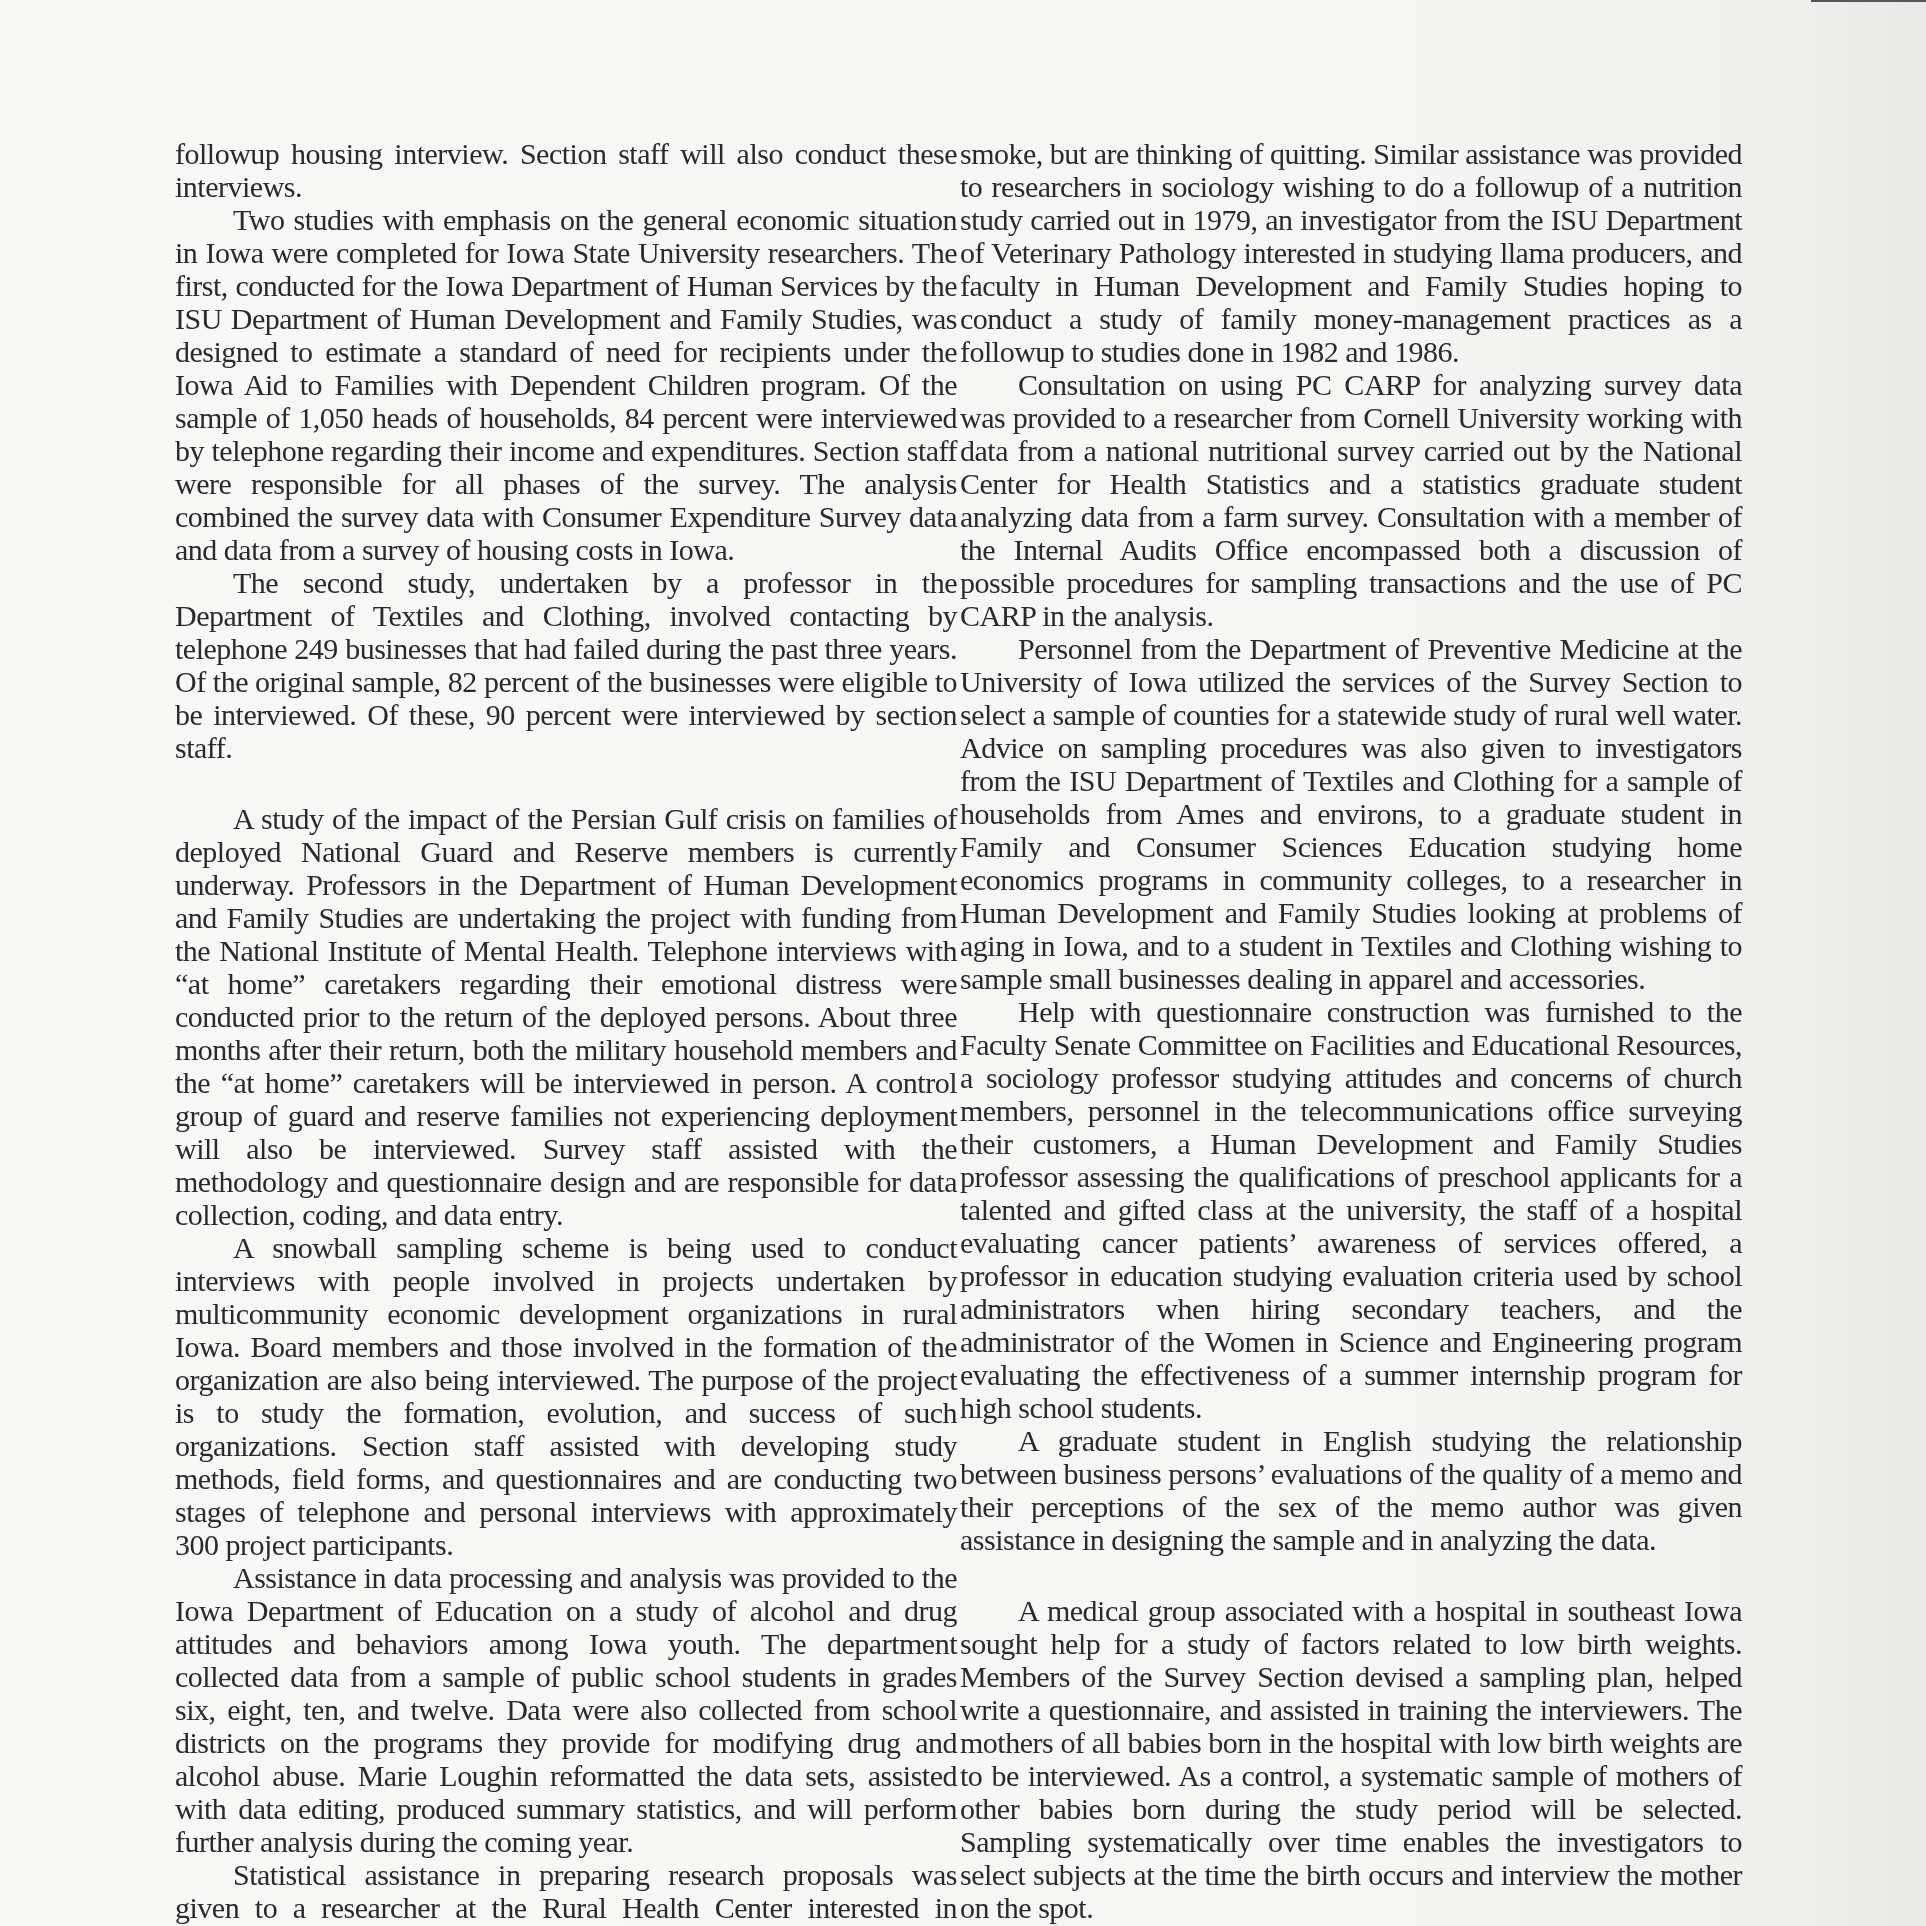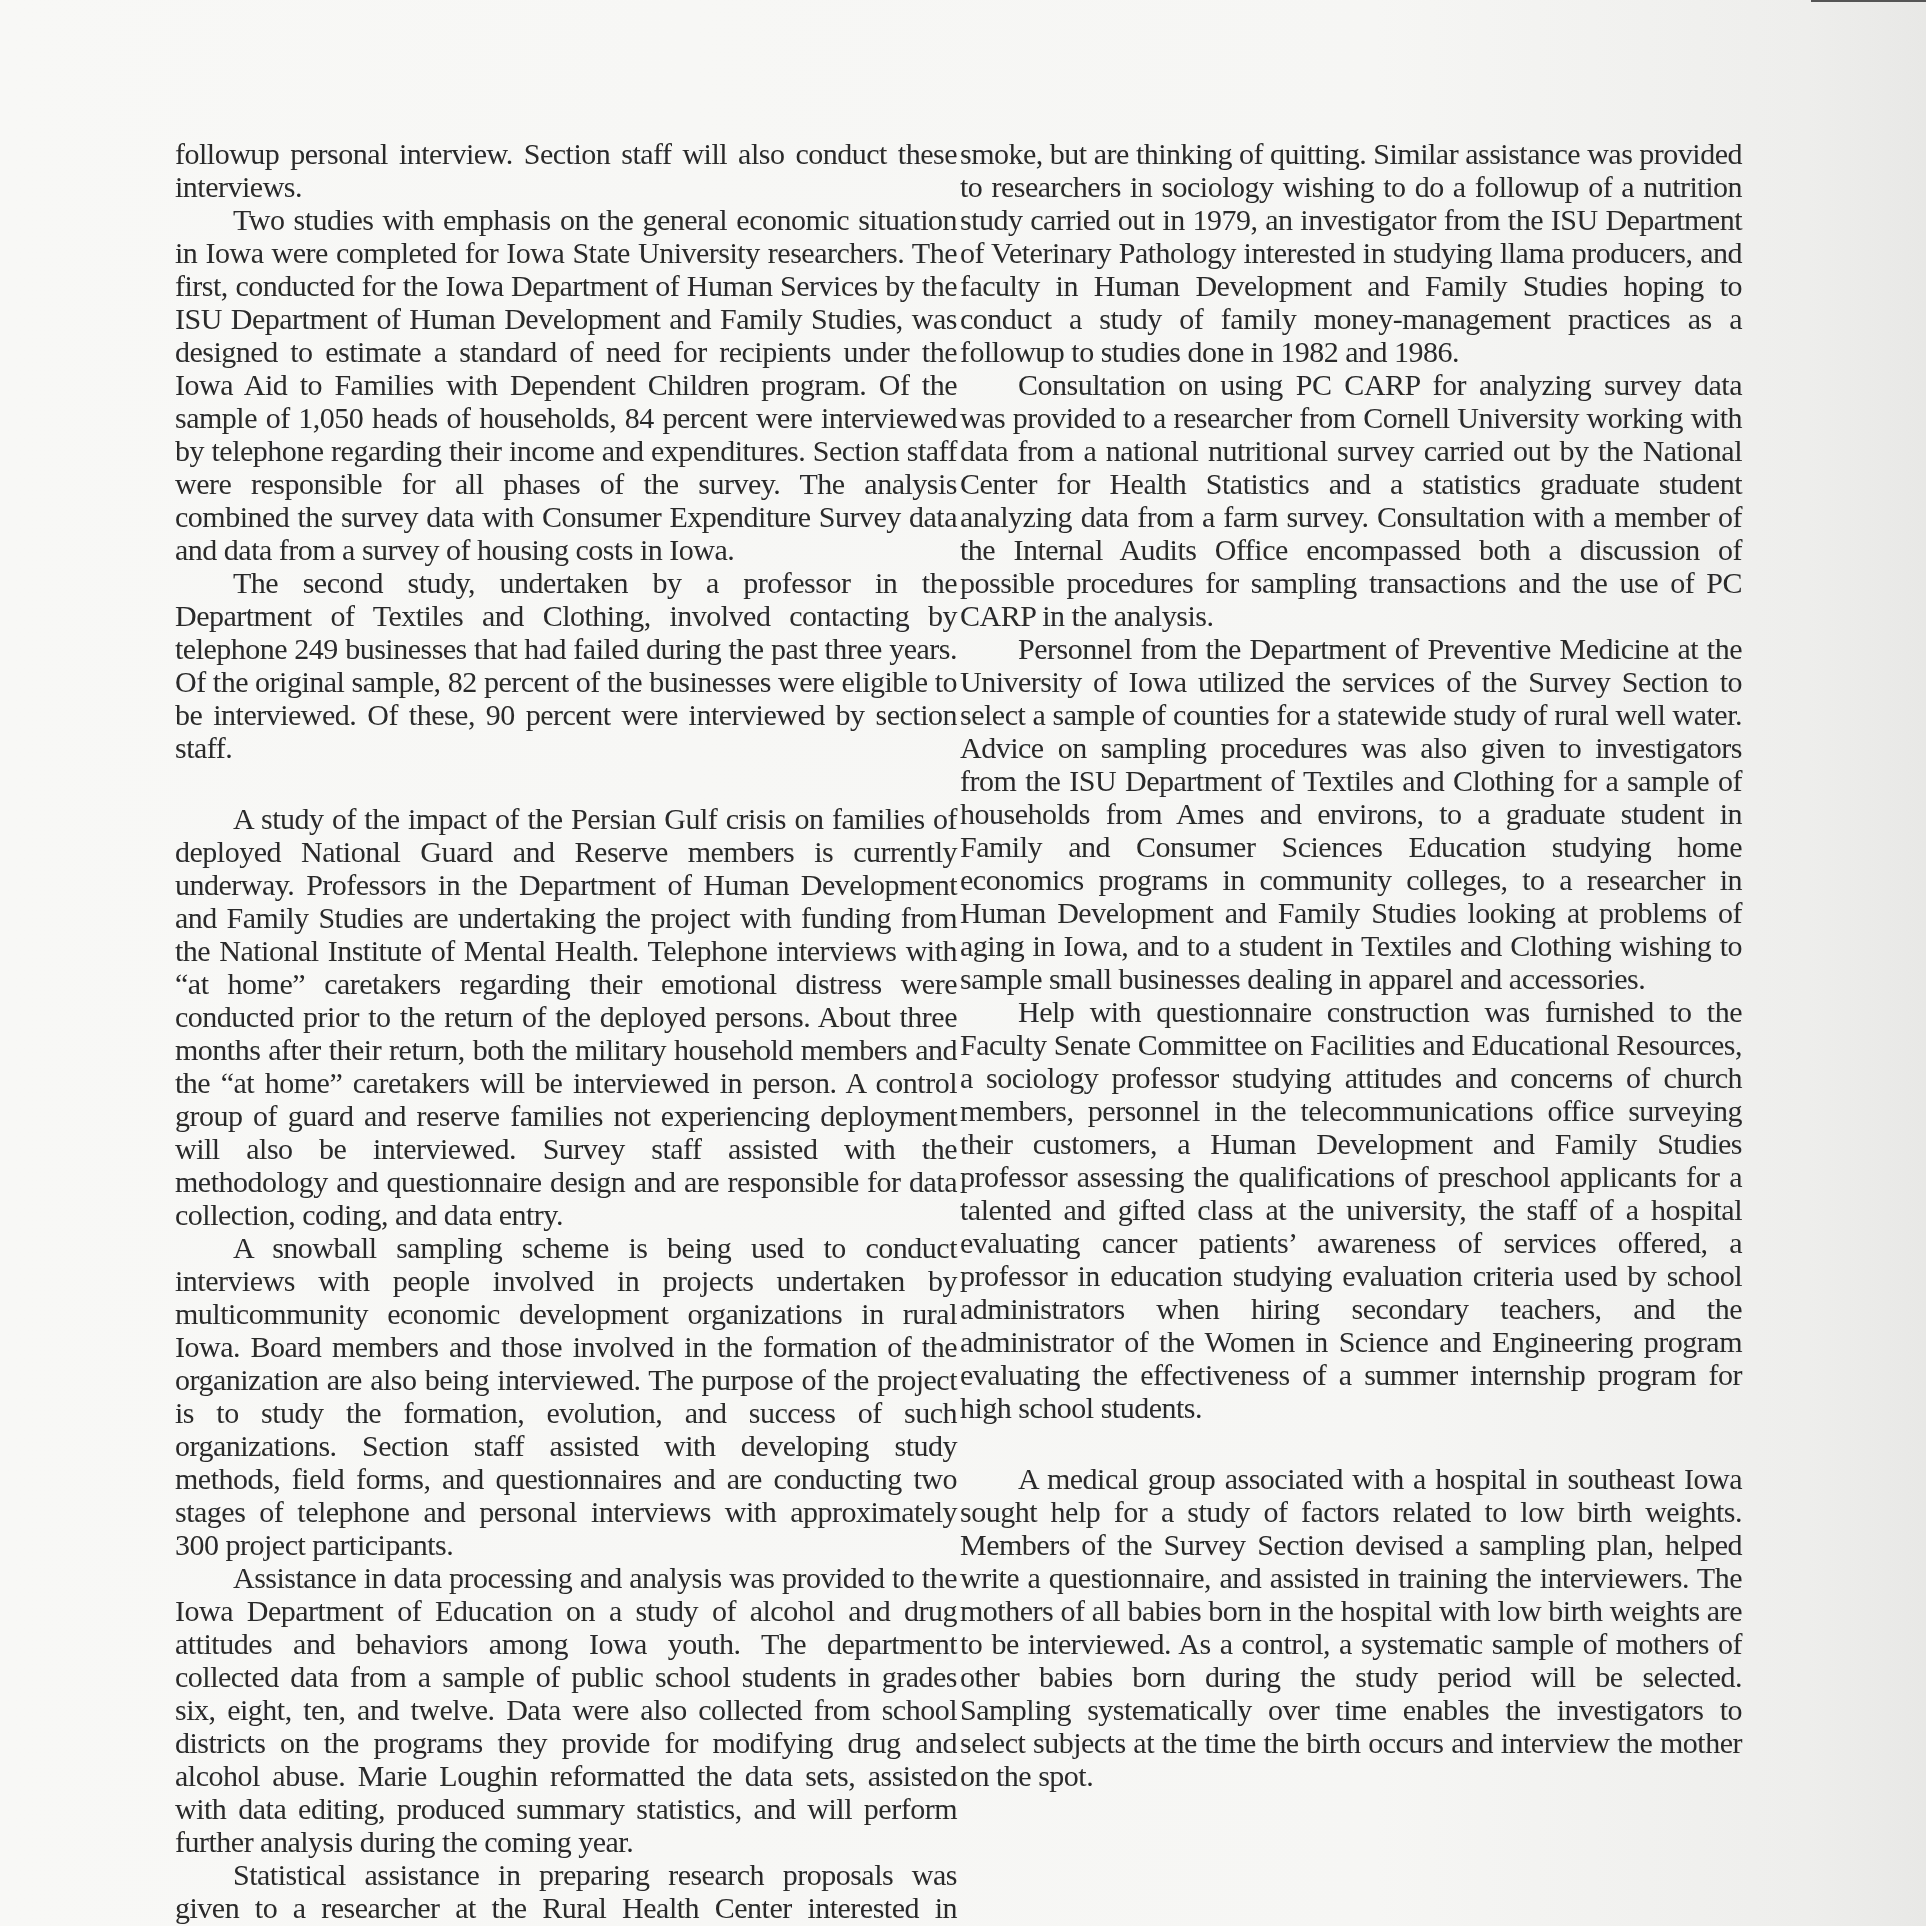--- a/index.html
+++ b/index.html
@@ -28,31 +28,32 @@
   .para.noindent { text-indent:0; }
   .para.gap { margin-top:38px; }
 </style>
 </head>
 <body>
 
 <div class="page">
   <div class="top-shadow"></div>
 
   <div class="column col-left">
-    <p class="para noindent">followup personal interview. Section staff will also conduct these interviews.</p>
+    <p class="para noindent">followup housing interview. Section staff will also conduct these interviews.</p>
     <p class="para">Two studies with emphasis on the general economic situation in Iowa were completed for Iowa State University researchers. The first, conducted for the Iowa Department of Human Services by the ISU Department of Human Development and Family Studies, was designed to estimate a standard of need for recipients under the Iowa Aid to Families with Dependent Children program. Of the sample of 1,050 heads of households, 84 percent were interviewed by telephone regarding their income and expenditures. Section staff were responsible for all phases of the survey. The analysis combined the survey data with Consumer Expenditure Survey data and data from a survey of housing costs in Iowa.</p>
     <p class="para">The second study, undertaken by a professor in the Department of Textiles and Clothing, involved contacting by telephone 249 businesses that had failed during the past three years. Of the original sample, 82 percent of the businesses were eligible to be interviewed. Of these, 90 percent were interviewed by section staff.</p>
     <p class="para gap">A study of the impact of the Persian Gulf crisis on families of deployed National Guard and Reserve members is currently underway. Professors in the Department of Human Development and Family Studies are undertaking the project with funding from the National Institute of Mental Health. Telephone interviews with “at home” caretakers regarding their emotional distress were conducted prior to the return of the deployed persons. About three months after their return, both the military household members and the “at home” caretakers will be interviewed in person. A control group of guard and reserve families not experiencing deployment will also be interviewed. Survey staff assisted with the methodology and questionnaire design and are responsible for data collection, coding, and data entry.</p>
     <p class="para">A snowball sampling scheme is being used to conduct interviews with people involved in projects undertaken by multicommunity economic development organizations in rural Iowa. Board members and those involved in the formation of the organization are also being interviewed. The purpose of the project is to study the formation, evolution, and success of such organizations. Section staff assisted with developing study methods, field forms, and questionnaires and are conducting two stages of telephone and personal interviews with approximately 300 project participants.</p>
     <p class="para">Assistance in data processing and analysis was provided to the Iowa Department of Education on a study of alcohol and drug attitudes and behaviors among Iowa youth. The department collected data from a sample of public school students in grades six, eight, ten, and twelve. Data were also collected from school districts on the programs they provide for modifying drug and alcohol abuse. Marie Loughin reformatted the data sets, assisted with data editing, produced summary statistics, and will perform further analysis during the coming year.</p>
     <p class="para">Statistical assistance in preparing research proposals was given to a researcher at the Rural Health Center interested in studying young women who</p>
   </div>
 
   <div class="column col-right">
     <p class="para noindent">smoke, but are thinking of quitting. Similar assistance was provided to researchers in sociology wishing to do a followup of a nutrition study carried out in 1979, an investigator from the ISU Department of Veterinary Pathology interested in studying llama producers, and faculty in Human Development and Family Studies hoping to conduct a study of family money-management practices as a followup to studies done in 1982 and 1986.</p>
     <p class="para">Consultation on using PC CARP for analyzing survey data was provided to a researcher from Cornell University working with data from a national nutritional survey carried out by the National Center for Health Statistics and a statistics graduate student analyzing data from a farm survey. Consultation with a member of the Internal Audits Office encompassed both a discussion of possible procedures for sampling transactions and the use of PC CARP in the analysis.</p>
     <p class="para">Personnel from the Department of Preventive Medicine at the University of Iowa utilized the services of the Survey Section to select a sample of counties for a statewide study of rural well water. Advice on sampling procedures was also given to investigators from the ISU Department of Textiles and Clothing for a sample of households from Ames and environs, to a graduate student in Family and Consumer Sciences Education studying home economics programs in community colleges, to a researcher in Human Development and Family Studies looking at problems of aging in Iowa, and to a student in Textiles and Clothing wishing to sample small businesses dealing in apparel and accessories.</p>
     <p class="para">Help with questionnaire construction was furnished to the Faculty Senate Committee on Facilities and Educational Resources, a sociology professor studying attitudes and concerns of church members, personnel in the telecommunications office surveying their customers, a Human Development and Family Studies professor assessing the qualifications of preschool applicants for a talented and gifted class at the university, the staff of a hospital evaluating cancer patients’ awareness of services offered, a professor in education studying evaluation criteria used by school administrators when hiring secondary teachers, and the administrator of the Women in Science and Engineering program evaluating the effectiveness of a summer internship program for high school students.</p>
+    <p class="para">A graduate student in English studying the relationship between business persons’ evaluations of the quality of a memo and their perceptions of the sex of the memo author was given assistance in designing the sample and in analyzing the data.</p>
     <p class="para gap">A medical group associated with a hospital in southeast Iowa sought help for a study of factors related to low birth weights. Members of the Survey Section devised a sampling plan, helped write a questionnaire, and assisted in training the interviewers. The mothers of all babies born in the hospital with low birth weights are to be interviewed. As a control, a systematic sample of mothers of other babies born during the study period will be selected. Sampling systematically over time enables the investigators to select subjects at the time the birth occurs and interview the mother on the spot.</p>
   </div>
 
 </div>
 
 
 </body></html>

